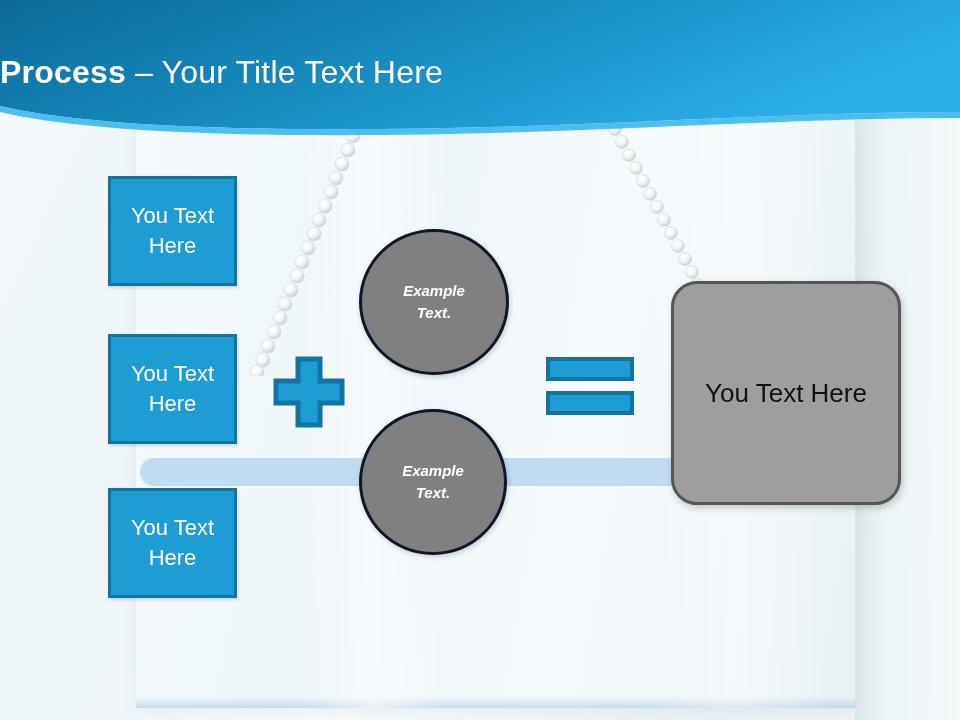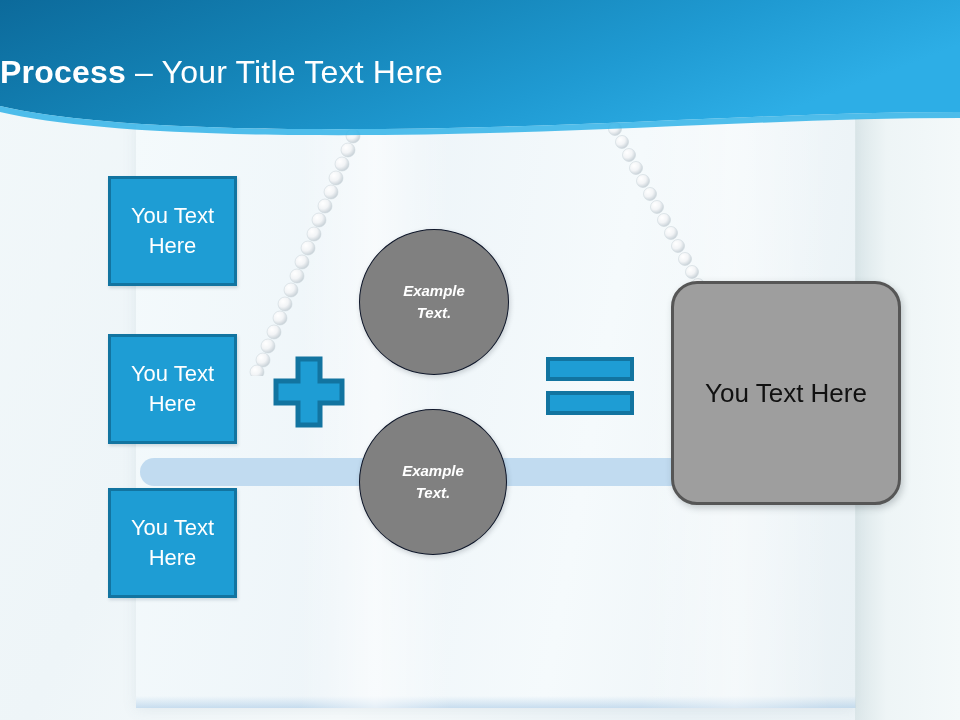--- a/index.html
+++ b/index.html
@@ -136,21 +136,21 @@
     box-sizing: border-box;
   }
   .eq-bar.top { top: 0; }
   .eq-bar.bottom { top: 34px; }
 
   
   .grey-circle {
     position: absolute;
     border-radius: 50%;
     background: #808080;
-    border: 1px solid #0f172a;
+    border: 3px solid #0f172a;
     box-sizing: border-box;
     display: flex;
     flex-direction: column;
     align-items: center;
     justify-content: center;
     text-align: center;
     color: #ffffff;
     font-weight: bold;
     font-style: italic;
     font-size: 15px;

